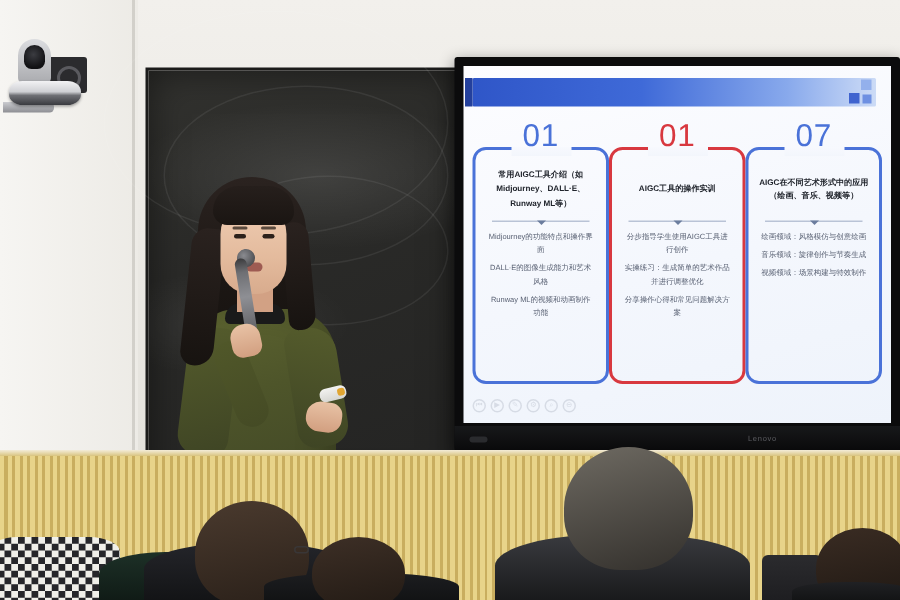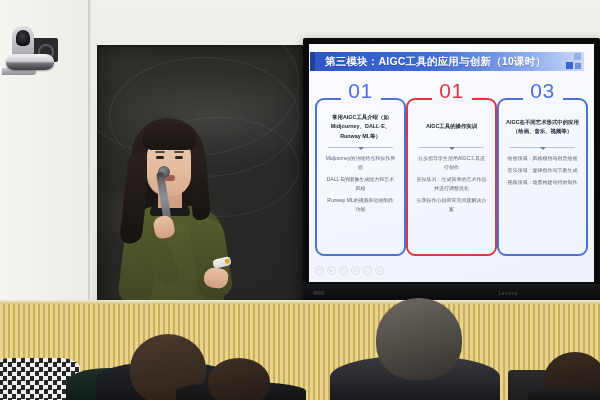--- a/index.html
+++ b/index.html
@@ -381,21 +381,20 @@
     <div class="chalk-swirl" style="left:10px; top:10px; width:190px; height:120px;"></div>
     <div class="chalk-swirl" style="left:40px; top:70px; width:160px; height:100px;"></div>
   </div>
   <div class="board-tray"></div>
 
   <div class="tv">
 
     <div class="slide">
 
       <div class="slide-title-bar">
-        <div class="slide-title">第三模块：AIGC工具的应用与创新（10课时）</div>
         <div class="deco-squares">
           <i></i>
             <i></i>
             <i></i>
         </div>
       </div>
 
       <div class="cards">
 
         <div class="card">
@@ -417,21 +416,21 @@
           <div class="divider"></div>
           <div class="bullets">
             <div class="bullet">分步指导学生使用AIGC工具进行创作</div>
             <div class="bullet">实操练习：生成简单的艺术作品并进行调整优化</div>
             <div class="bullet">分享操作心得和常见问题解决方案</div>
           </div>
         </div>
 
         <div class="card">
           <div class="notch"></div>
-          <div class="num">03</div>
+          <div class="num">07</div>
           <div class="card-title">AIGC在不同艺术形式中的应用（绘画、音乐、视频等）</div>
           <div class="divider"></div>
           <div class="bullets">
             <div class="bullet">绘画领域：风格模仿与创意绘画</div>
             <div class="bullet">音乐领域：旋律创作与节奏生成</div>
             <div class="bullet">视频领域：场景构建与特效制作</div>
           </div>
         </div>
 
       </div>

